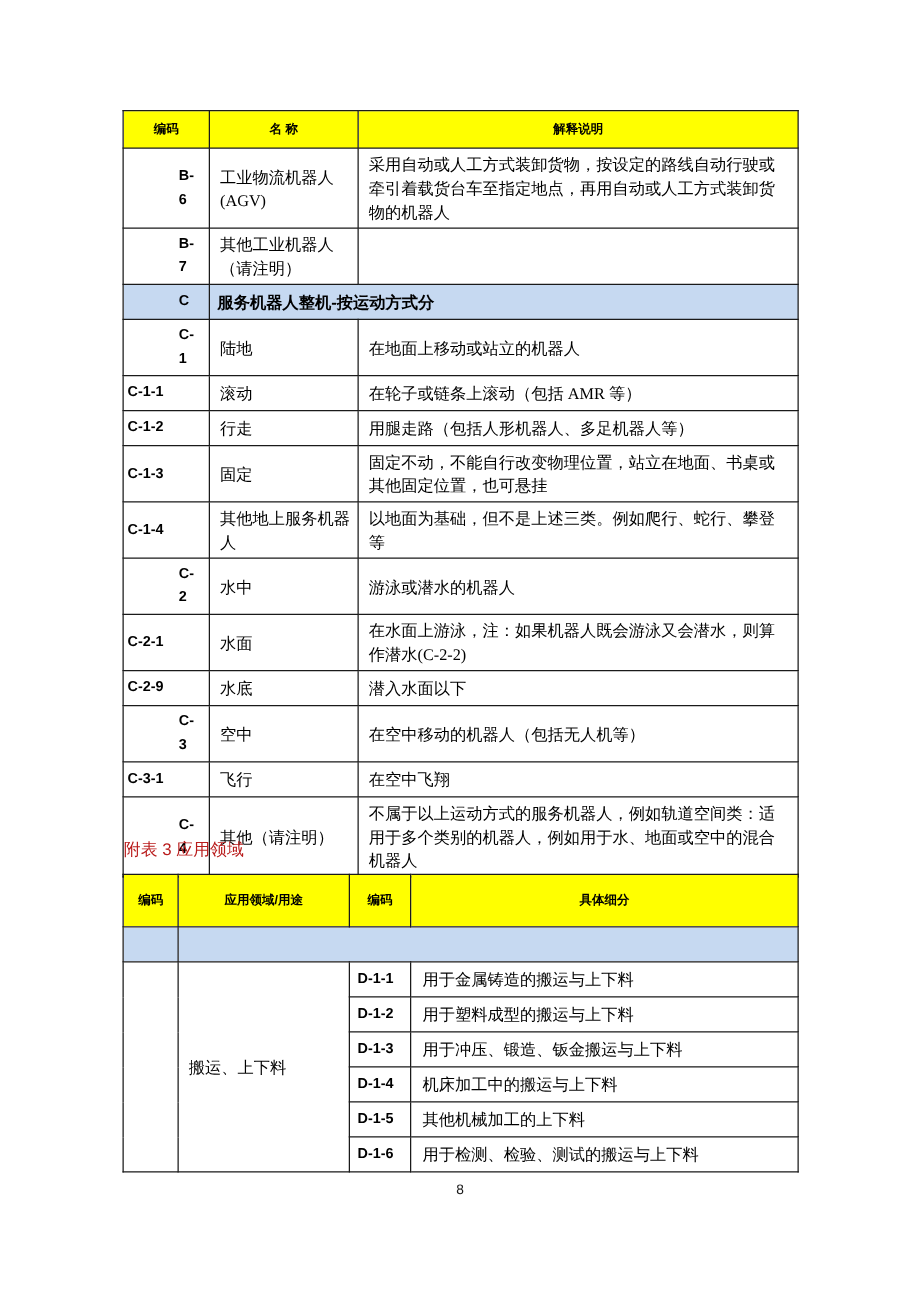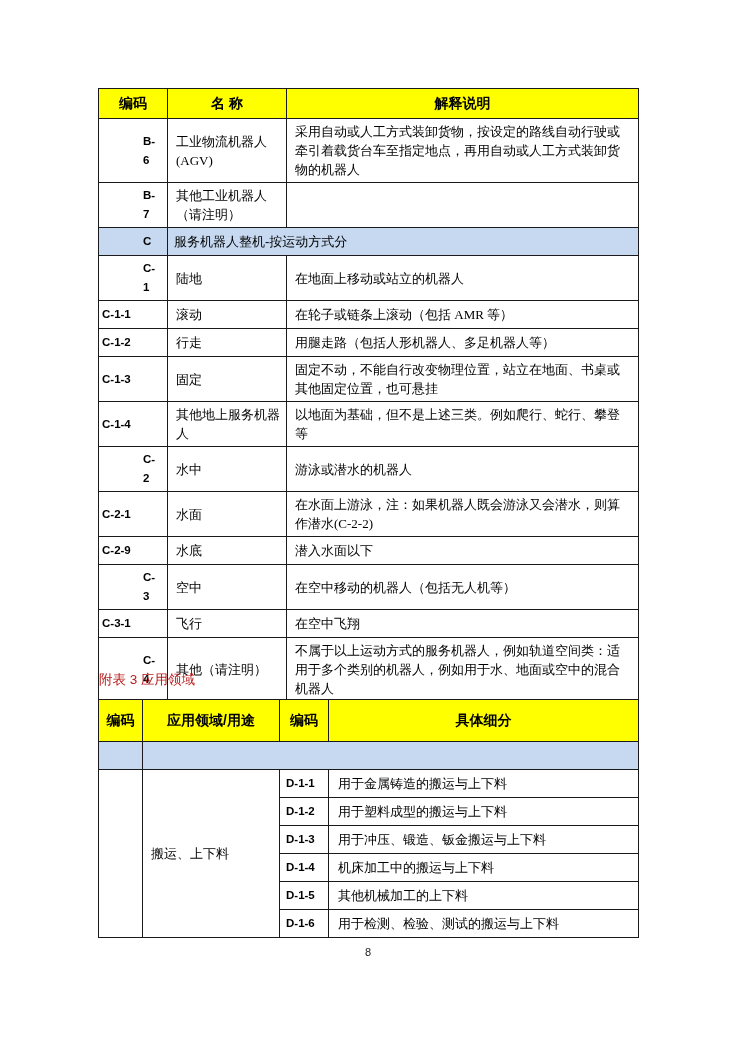--- a/index.html
+++ b/index.html
@@ -20,42 +20,42 @@
     font-size:13px;
     line-height:19px;
     word-break:break-all;
     overflow:hidden;
   }
   th.head{
     background:var(--header-yellow,#FFFF00);
     font-weight:bold;
     text-align:center;
     font-family:"Liberation Sans", sans-serif;
-    font-size:14px;
+    font-size:10px;
     padding:5px 4px;
   }
   #table1-wrap{position:absolute;left:98px;top:88px;}
   #table1{width:540px;}
   #table2-wrap{position:absolute;left:98px;top:699px;}
   #table2{width:540px;}
   #table2 th.head{padding:11px 4px;}
   td{height:21px;}
   .code{
     font-family:"Liberation Sans", sans-serif;
     font-weight:bold;
     font-size:11.5px;
     letter-spacing:0;
     padding-left:44px;
   }
   .code.indent{padding-left:3px;}
   .section-row td{
     background:var(--section-blue,#C6D9F1);
   }
   .section-title{
-    font-weight:normal;
+    font-weight:bold;
     font-family:"Liberation Sans", sans-serif;
     font-size:13px;
   }
   .name-cell{padding-left:8px;}
   .desc-cell{padding-left:8px;}
   #table2 .desc-cell{padding-left:9px;}
   .t2-code{padding-left:6px;}
   #appendix-title{
     position:absolute;left:99px;top:671px;
     font-family:"Liberation Sans", sans-serif;

